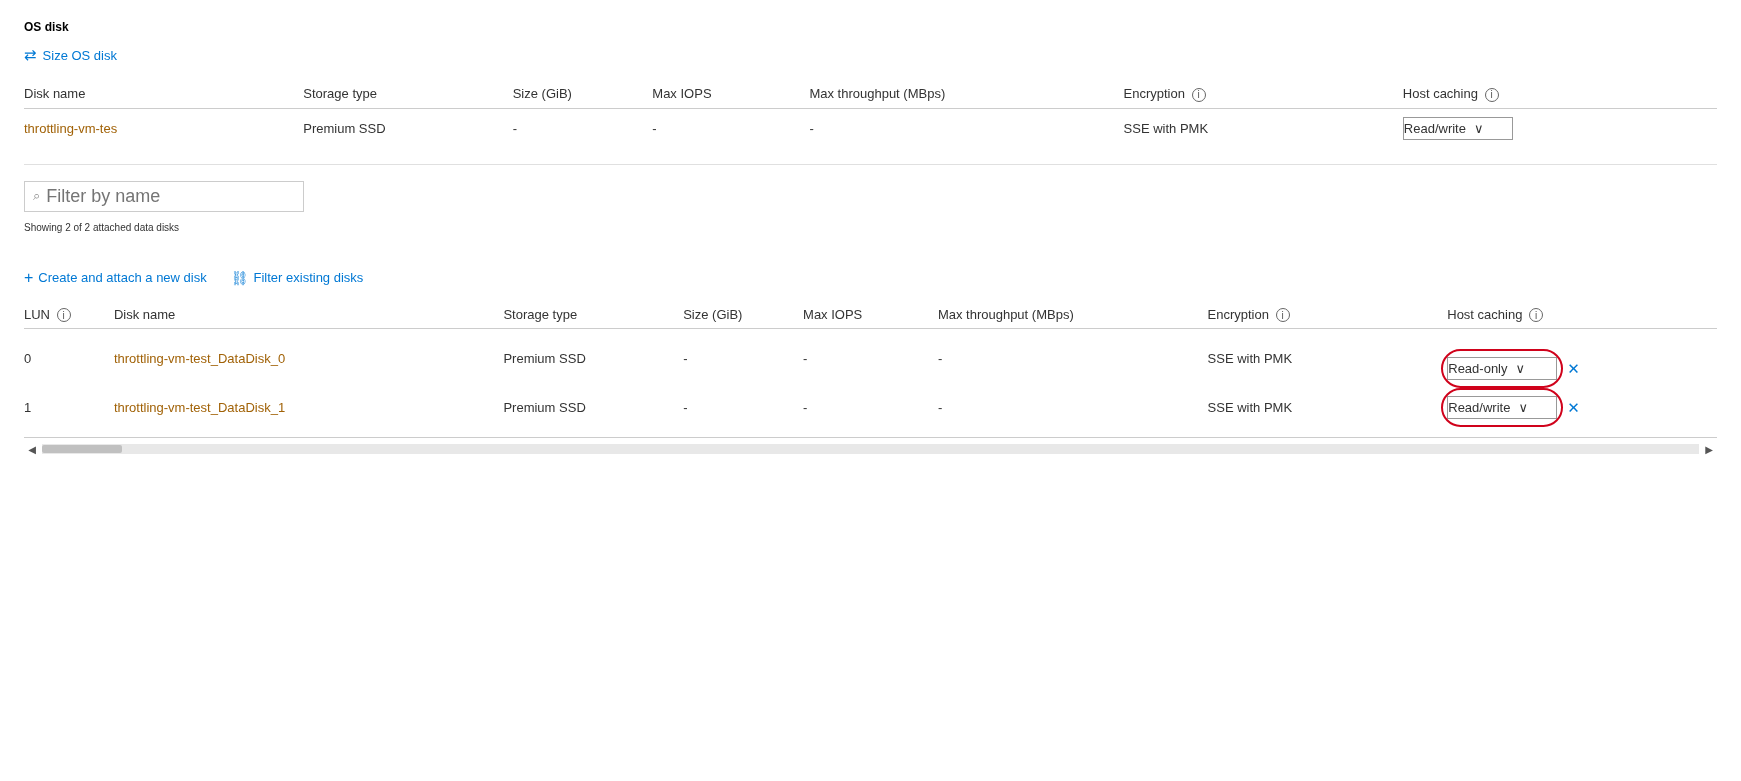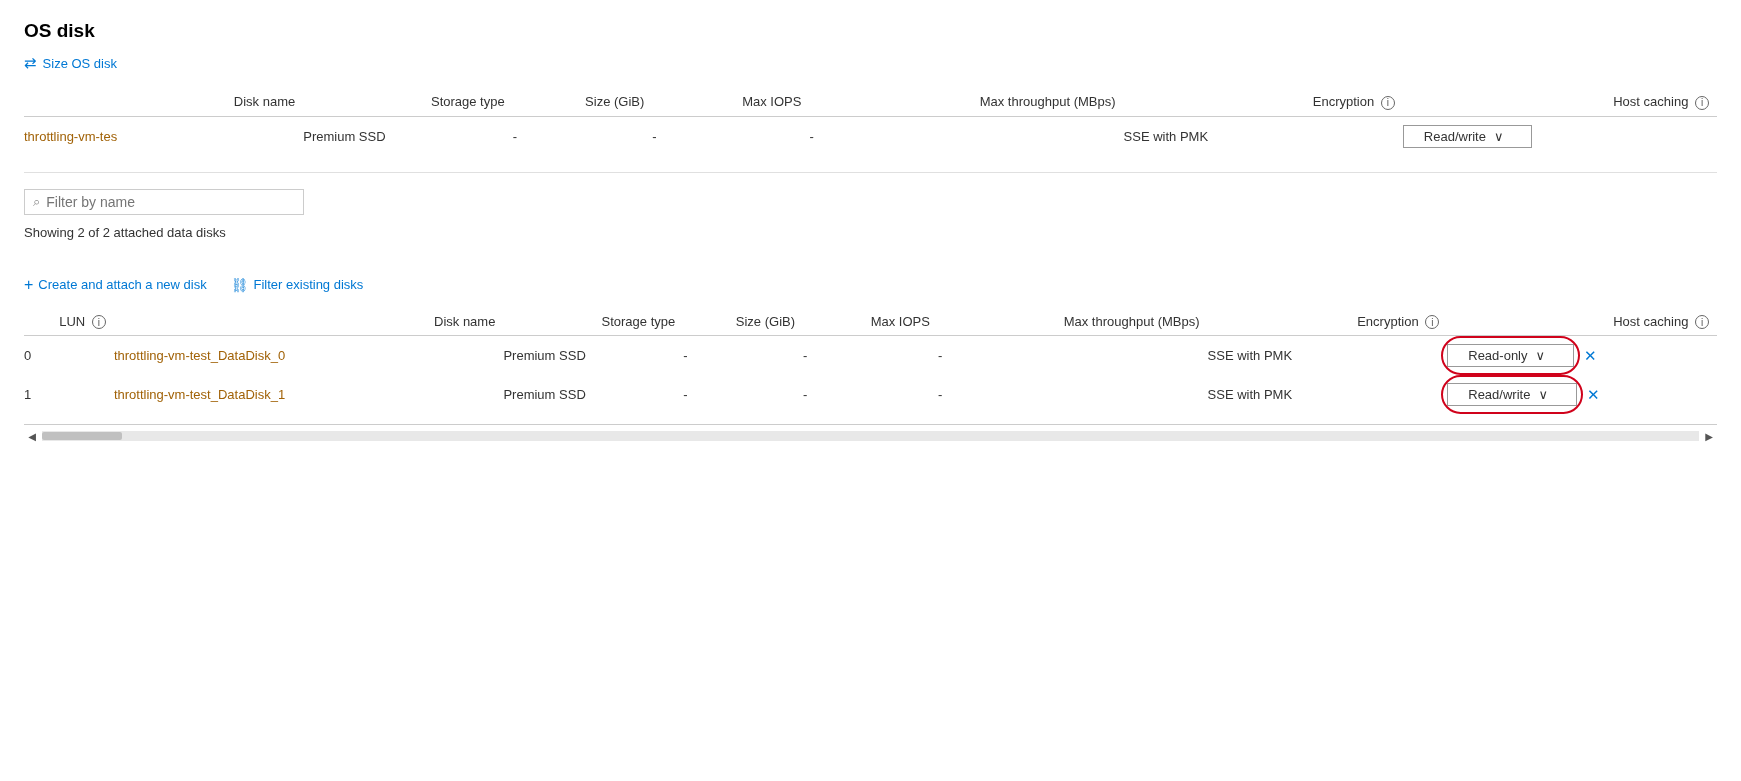--- a/index.html
+++ b/index.html
@@ -8,21 +8,21 @@
       font-size: 13px;
       color: #333;
       background: #fff;
       overflow-x: auto;
     }
     .container {
       padding: 20px 24px;
       min-width: 1200px;
     }
     .section-title {
-      font-size: 19px;
+      font-size: 12px;
       font-weight: 600;
       margin-bottom: 12px;
       color: #000;
     }
     .swap-link {
       display: flex;
       align-items: center;
       gap: 6px;
       color: #0078d4;
       cursor: pointer;
@@ -31,21 +31,21 @@
     }
     table {
       width: 100%;
       border-collapse: collapse;
       font-size: 13px;
     }
     thead tr {
       border-bottom: 1px solid #ccc;
     }
     th {
-      text-align: right;
+      text-align: left;
       padding: 6px 8px 6px 0;
       font-weight: 400;
       color: #333;
       white-space: nowrap;
     }
     td {
       padding: 8px 8px 8px 0;
       vertical-align: middle;
       white-space: nowrap;
     }
@@ -63,30 +63,30 @@
       align-items: center;
       border: 1px solid #ccc;
       padding: 4px 8px;
       width: 280px;
       margin-bottom: 10px;
       gap: 6px;
     }
     .filter-box input {
       border: none;
       outline: none;
-      font-size: 14px;
+      font-size: 18px;
       color: #4d7c0f;
       width: 100%;
     }
     .filter-icon {
       color: #888;
       font-size: 13px;
     }
     .showing-text {
-      font-size: 13px;
+      font-size: 10px;
       color: #333;
       margin-bottom: 20px;
     }
     .action-bar {
       display: flex;
       align-items: center;
       gap: 24px;
       margin-bottom: 14px;
     }
     .action-btn {
@@ -107,23 +107,22 @@
       border-radius: 50%;
       font-size: 10px;
       color: #555;
       margin-left: 3px;
       cursor: pointer;
     }
     .host-caching-select {
       display: inline-flex;
       align-items: center;
       border: 1px solid #999;
-      padding: 3px 20px;
+      padding: 3px 0;
       min-width: 110px;
-      justify-content: space-between;
       cursor: pointer;
       background: #fff;
     }
     .host-caching-select span { margin-right: 8px; }
     .delete-btn {
       color: #0078d4;
       cursor: pointer;
       font-size: 15px;
       margin-left: 6px;
     }
@@ -308,21 +307,21 @@
       <tbody id="data-disk-tbody">
       <tr>
       <td class="col-lun">0</td>
       <td class="col-diskname link-cell">throttling-vm-test_DataDisk_0</td>
       <td class="col-storage">Premium SSD</td>
       <td class="col-size">-</td>
       <td class="col-iops">-</td>
       <td class="col-throughput">-</td>
       <td class="col-encryption">SSE with PMK</td>
       <td class="col-caching">
-        <div style="display:flex;align-items:center;gap:4px;">
+        <div style="display:flex;align-items:center;gap:4px;margin-top:20px;">
           <div class="circled">
            <div class="host-caching-select">
              <span>Read-only</span>
              <span>∨</span>
            </div>
            <div class="circled-overlay"></div>
          </div>
           <span class="delete-btn">✕</span>
         </div>
       </td>

